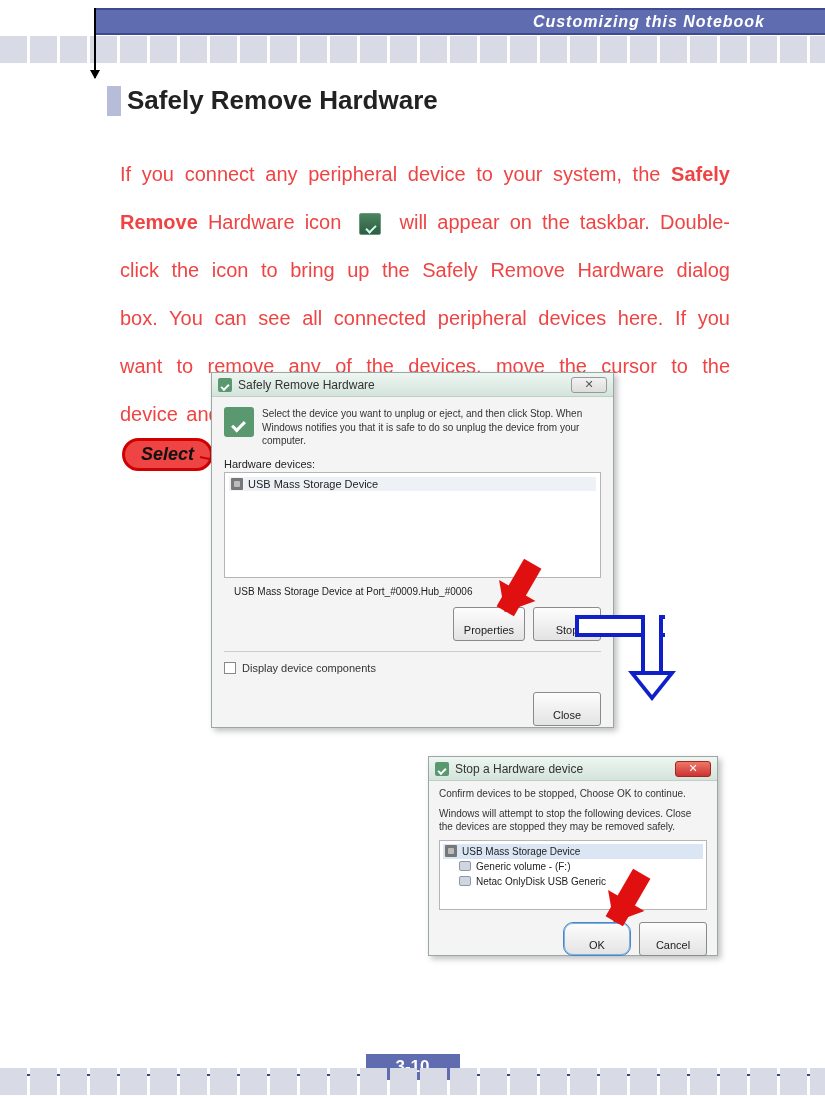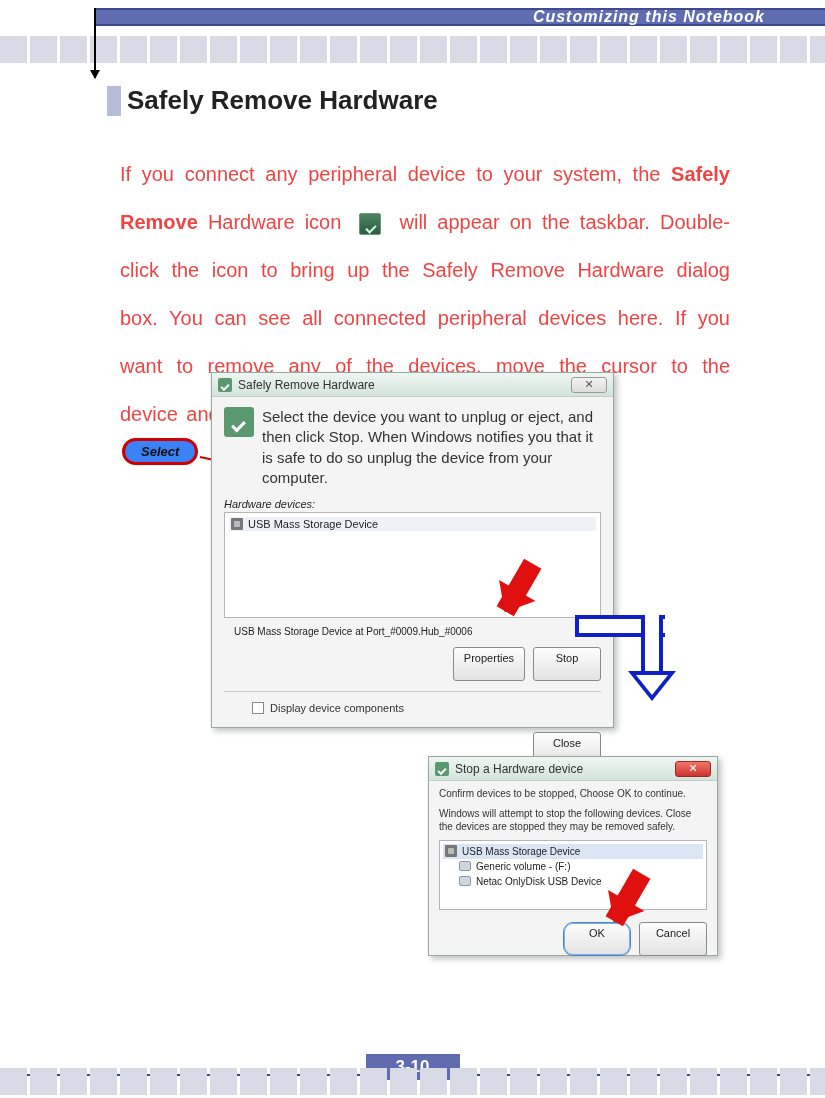--- a/index.html
+++ b/index.html
@@ -21,21 +21,21 @@
     overflow: hidden;
   }
   .square-row.top { top: 36px; }
   .square-row.bottom { bottom: 0; }
   .sq { width: 27px; height: 27px; background: #d8dbe5; flex-shrink: 0; }
   .header-bar {
     position: absolute;
     top: 8px;
     left: 95px;
     right: 0;
-    height: 18px;
+    height: 27px;
     background: #5f6db0;
     border-top: 2px solid #3c4a8f;
     border-bottom: 2px solid #3c4a8f;
     color: #fff;
     font-style: italic;
     font-weight: bold;
     font-size: 16px;
     display: flex;
     align-items: center;
     justify-content: flex-end;
@@ -111,23 +111,23 @@
   }
   .select-callout {
     position: absolute;
     top: 438px;
     left: 122px;
     border: 3px solid #d00000;
     border-radius: 18px;
     padding: 3px 16px;
     font-weight: bold;
     font-style: italic;
-    font-size: 13px;
+    font-size: 18px;
     color: #111;
-    background: #3b82f6;
+    background: #ef4444;
   }
   .select-pointer {
     position: absolute;
     top: 456px;
     left: 200px;
     width: 50px;
     height: 2px;
     background: #d00000;
     transform-origin: left center;
     transform: rotate(12deg);
@@ -188,44 +188,44 @@
   .dlg-body { padding: 10px 12px 0 12px; }
   .dlg-instr-row { display: flex; gap: 8px; margin-bottom: 10px; }
   .dlg-big-icon {
     width: 30px; height: 30px; flex-shrink: 0;
     background: #5a9870; border-radius: 3px; position: relative;
   }
   .dlg-big-icon::after {
     content:"";position:absolute;left:8px;top:14px;width:10px;height:5px;
     border-left:3px solid #fff;border-bottom:3px solid #fff;transform:rotate(-45deg);
   }
-  .dlg-instr { font-size: 15px; color: #333; line-height: 1.35; }
-  .dlg-label { margin: 6px 0 2px 0; font-style: italic; }
+  .dlg-instr { font-size: 10px; color: #333; line-height: 1.35; }
+  .dlg-label { margin: 6px 0 2px 0; }
   .dlg-list {
     background: #fff;
     border: 1px solid #b5b5b5;
     height: 106px;
     padding: 4px;
   }
   .dlg-list-item { display:flex;align-items:center;gap:5px;font-size:11px;color:#222;background:#eef2f7;padding:1px 2px; }
   .usb-ico { width:12px;height:12px;background:#777;border-radius:1px;position:relative; }
   .usb-ico::after{content:"";position:absolute;left:3px;top:3px;width:6px;height:6px;background:#bbb;border-radius:1px;}
   .dlg-status { margin: 8px 0 10px 10px; font-size: 10px; color: #222; }
   .dlg-btn-row { display:flex; gap:8px; justify-content:flex-end; margin-bottom:10px; }
   .win-btn {
     min-width: 68px; height:21px;
     background: linear-gradient(#fdfdfd,#e3e3e3);
     border:1px solid #8a8a8a;
     border-radius:3px;
     font-size:11px;color:#222;
-    display:flex;align-items:flex-end;justify-content:center;
+    display:flex;align-items:flex-start;justify-content:center;
     padding:16px 10px;
   }
   .dlg-sep { border:none; border-top:1px solid #ccc; margin:4px 0 10px 0; }
-  .chk-row { display:flex;align-items:flex-start;gap:6px;font-size:11px;color:#333;margin-bottom:18px;margin-left:28px; }
+  .chk-row { display:flex;align-items:flex-start;gap:6px;font-size:11px;color:#333;margin-bottom:18px; }
   .chk { width:12px;height:12px;border:1px solid #888;background:#fff; }
   .dlg-btn-row.right { justify-content:flex-end; }
 
   
   .red-arrow {
     position: absolute;
     width: 20px;
     background: #e01010;
   }
   .red-arrow.ra-stop {
@@ -446,21 +446,21 @@
       <div class="dlg2-item sel">
         <div class="usb-ico" style="margin-left:0"></div>
         <span>USB Mass Storage Device</span>
       </div>
       <div class="dlg2-item">
         <div class="disk-ico"></div>
         <span>Generic volume - (F:)</span>
       </div>
       <div class="dlg2-item">
         <div class="disk-ico"></div>
-        <span>Netac OnlyDisk USB Device</span>
+        <span>Netac OnlyDisk USB Generic</span>
       </div>
     </div>
     <div class="dlg2-btnrow">
       <div class="win-btn primary">
           <span>OK</span>
         </div>
       <div class="win-btn">
           <span>Cancel</span>
         </div>
     </div>

